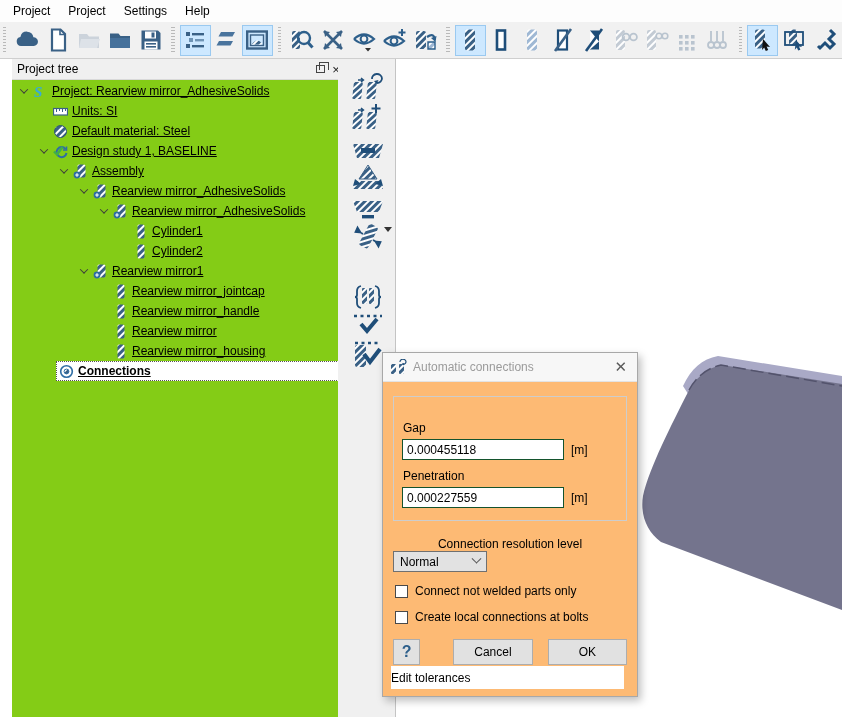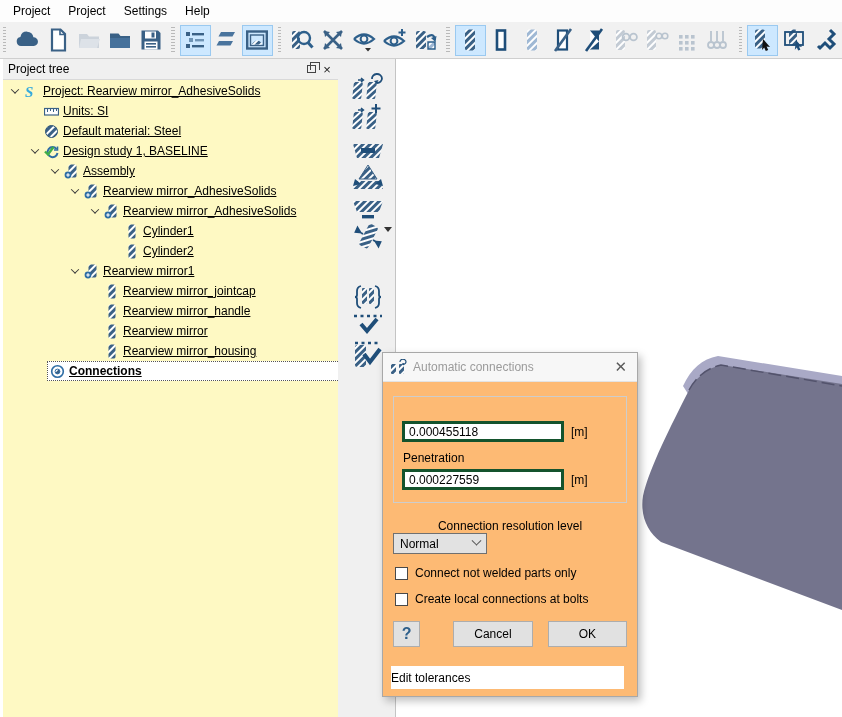--- a/index.html
+++ b/index.html
@@ -17,21 +17,21 @@
     border-bottom:1px solid #cfcfcf; display:flex; align-items:center; overflow:hidden; }
   .tgroup { display:flex; align-items:center; height:100%; padding:0 2px; }
   .thandle { width:4px; height:26px; margin:0 3px;
     background-image:repeating-linear-gradient(to bottom,#b9b9b9 0 1px,transparent 1px 3px); }
   .tbtn { width:31px; height:31px; display:flex; align-items:center; justify-content:center;
     border:1px solid transparent; }
   .tbtn.sel { background:#cde8ff; border-color:#9ac9f0; }
   .tbtn svg { display:block; }
 
   
-  .tree-panel { position:absolute; left:3px; top:59px; width:338px; height:658px; background:#fef9c3;
+  .tree-panel { position:absolute; left:12px; top:59px; width:338px; height:658px; background:#84cc16;
     border-right:1px solid #a9a9a9; }
   .tree-header { height:21px; background:#f0f0f0; border-bottom:1px solid #d9d9d9;
     display:flex; align-items:center; padding:0 5px; }
   .tree-header-title { flex:1; }
   .ph-btn { width:16px; height:15px; display:flex; align-items:center; justify-content:center; color:#333; }
   .float-ic { position:relative; width:9px; height:8px; border:1px solid #444; background:#f0f0f0; }
   .float-ic::before { content:""; position:absolute; left:2px; top:-4px; width:8px; height:7px;
     border:1px solid #444; border-bottom:none; }
   .close-x { font-size:13px; line-height:13px; color:#222; }
   .tree-body { padding-top:1px; }
@@ -65,21 +65,21 @@
   .dlg-title { height:29px; background:#f7f7f7; border-bottom:1px solid #e3e3e3;
     display:flex; align-items:center; padding:0 7px; }
   .dlg-title-text { flex:1; color:#9b9b9b; margin-left:6px; }
   .dlg-close { color:#5a5a5a; font-size:15px; padding:0 3px; }
   .dlg-body { position:relative; padding:14px 10px 0 10px; height:316px; }
   .groupbox { position:relative; border:1px solid #cdcdcd; padding:24px 8px 12px 8px; }
   .groupbox-label { position:absolute; top:-8px; left:8px; background:#f0f0f0; padding:0 4px; }
   .field-label { margin:0 0 4px 1px; }
   .field-row { display:flex; align-items:center; margin-bottom:9px; }
   .field-row:last-child { margin-bottom:0; }
-  .txt-input { width:162px; height:21px; border:3px solid #14532d; background:#fff; padding:1px 4px;
+  .txt-input { width:162px; height:21px; border:1px solid #14532d; background:#fff; padding:1px 4px;
     font-family:inherit; font-size:12px; color:#000; }
   .unit { margin-left:7px; }
   .res-label { text-align:center; margin-top:16px; }
   .combo-wrap { display:flex; }
   .combo { width:94px; height:21px; background:#e2e2e2; border:1px solid #707070;
     display:flex; align-items:center; padding:0 6px; }
   .combo-text { flex:1; }
   .combo-arrow { width:7px; height:7px; border-right:1.4px solid #555; border-bottom:1.4px solid #555;
     transform:rotate(45deg) translate(-2px,-2px); }
   .cbx-row { display:flex; align-items:center; margin-top:12px; margin-left:2px; }
@@ -575,20 +575,21 @@
           <rect x="1" y="5" width="5" height="10" rx="1" fill="url(#hB)"></rect>
           <rect x="9" y="5" width="5" height="10" rx="1" fill="url(#hB)"></rect>
           <path d="M10,3 a3,2.6 0 1 1 3,2.4" fill="none" stroke="#1f4e79" stroke-width="1.2"></path>
           <path d="M14.5,4 l-1.2,2.4 -1.5,-1.8 z" fill="#1f4e79"></path>
         </svg>
       <span class="dlg-title-text">Automatic connections</span>
       <span class="dlg-close">✕</span>
     </div>
     <div class="dlg-body">
       <div class="groupbox">
+        <div class="field-label">Gap</div>
         <div class="field-row">
           <input class="txt-input" type="text" value="0.000455118" style="">
           <span class="unit">[m]</span>
         </div>
         <div class="field-label">Penetration</div>
         <div class="field-row">
           <input class="txt-input" type="text" value="0.000227559" style="">
           <span class="unit">[m]</span>
         </div>
       </div>

